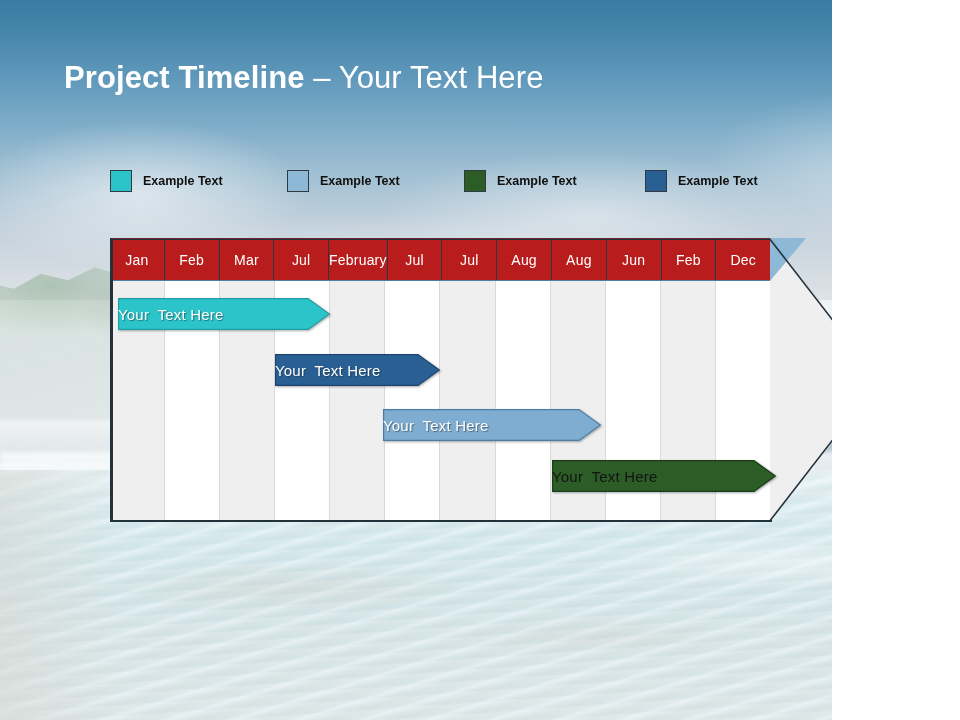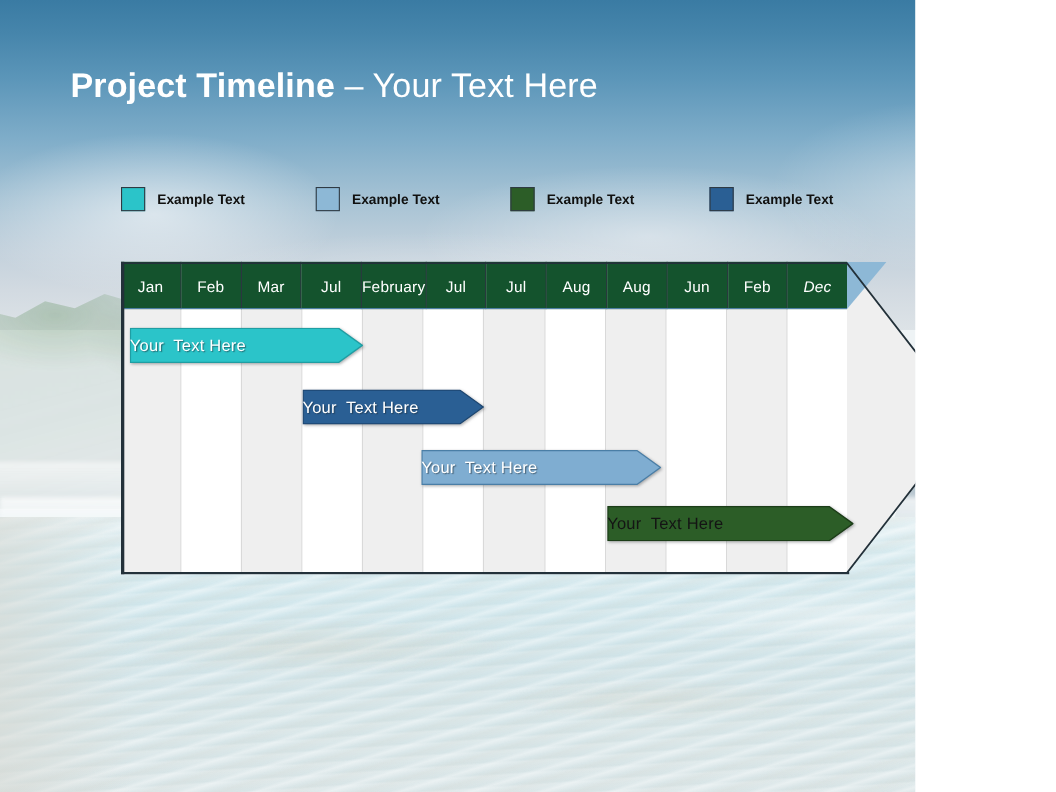--- a/index.html
+++ b/index.html
@@ -174,28 +174,28 @@
   .arrow-outline svg { display:block; }
 
   
   .months {
     position:absolute; left:0; top:0;
     width:660px; height:43px;
     display:flex;
   }
   .month-cell {
     flex:1 1 0;
-    background:#14532d;
+    background:#b91c1c;
     border-right:1.4px solid #2b3740;
     display:flex; align-items:center; justify-content:center;
     font-size:14px;
     color:#ffffff;
     letter-spacing:.2px;
   }
-  .month-cell:last-child { border-right:none;font-style:italic; }
+  .month-cell:last-child { border-right:none; }
   
   .month-nub {
     position:absolute; left:660px; top:0;
     width:36px; height:43px;
     background:#8db8d6;
     clip-path:polygon(0 0, 100% 0, 0 100%);
   }
 
   
   .cols {

